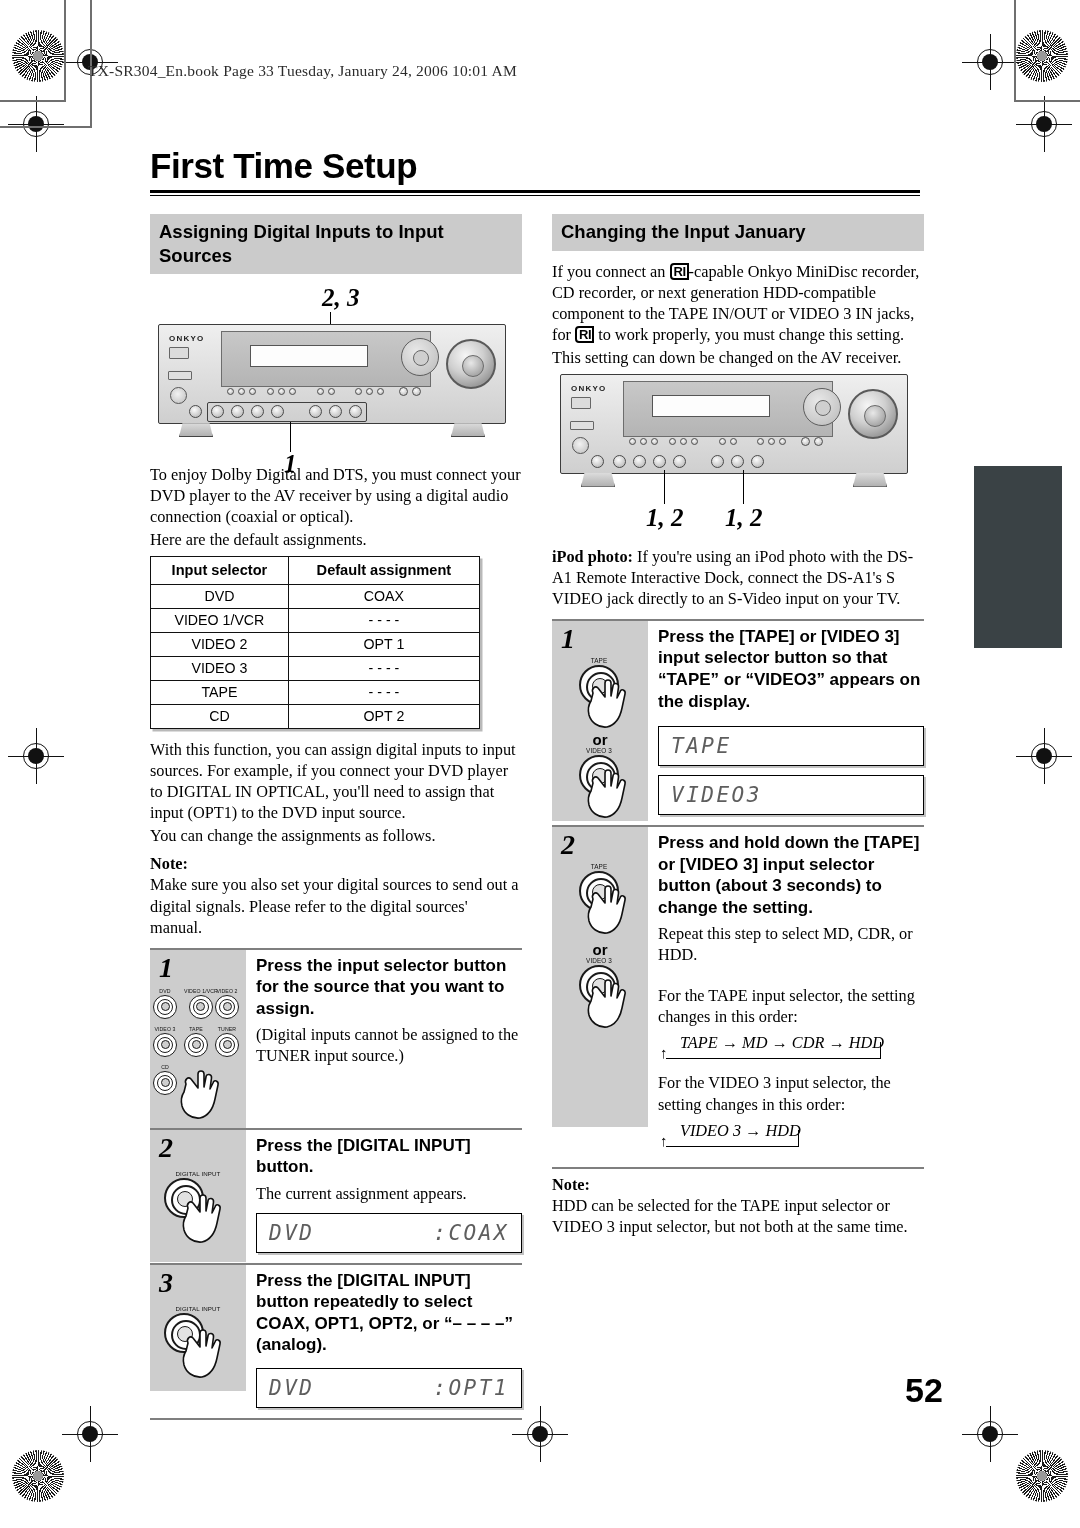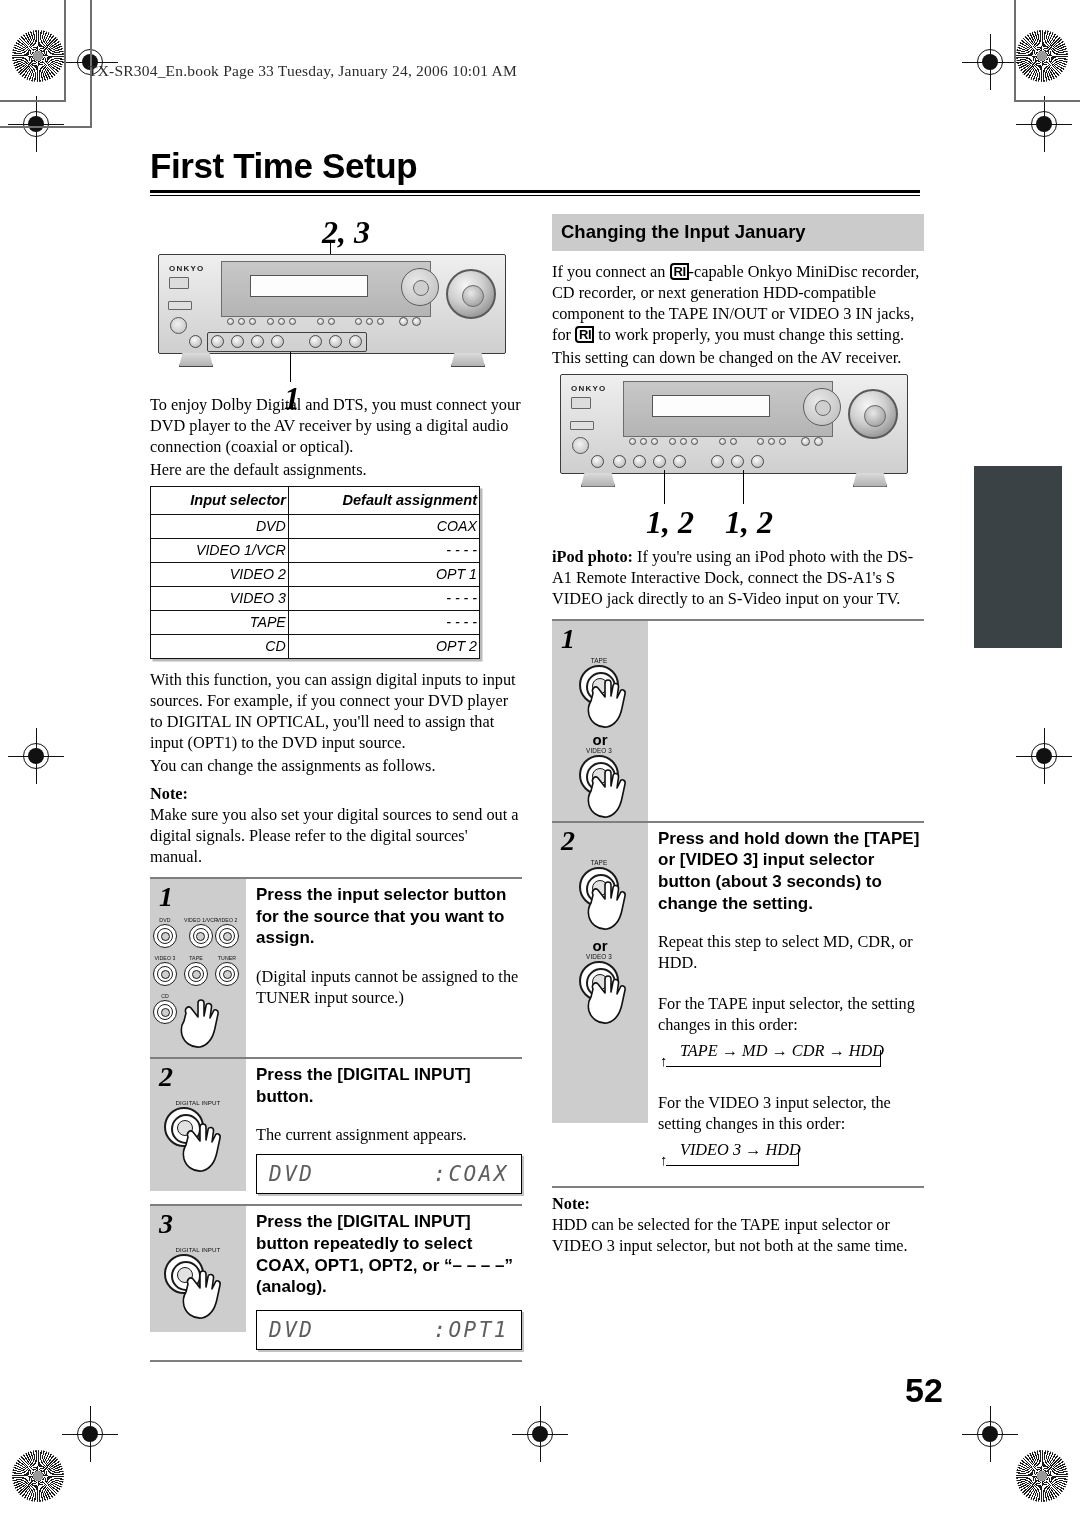--- a/index.html
+++ b/index.html
@@ -75,21 +75,21 @@
     font-size: 16.3px; line-height: 1.29; color: #000;
     text-align: left; margin-bottom: 2px;
   }
   .spacer6 { height: 6px; }
   .spacer10 { height: 10px; }
   .note-label { font-weight: bold; font-size: 16.3px; }
 
   
   .callout-num {
     font-family: "Liberation Serif", serif;
-    font-weight: bold; font-style: italic; font-size: 32px; color:#000;
+    font-weight: bold; font-style: italic; font-size: 25px; color:#000;
     position: absolute;
   }
   .leader { position: absolute; background: #000; width: 1.4px; }
 
   .receiver-wrap { position: relative; }
 
   .receiver {
     position: relative;
     width: 348px; height: 100px;
     background: linear-gradient(180deg,#efefef 0%,#e2e2e2 40%,#cfcfcf 100%);
@@ -170,23 +170,22 @@
     clip-path: polygon(10% 0, 90% 0, 100% 100%, 0% 100%);
   }
 
   
   table.assign {
     border-collapse: collapse; width: 330px; margin-top: 6px;
     font-family: "Liberation Sans", sans-serif; font-size: 14.2px;
     box-shadow: 2.5px 2.5px 0 #b9b9b9;
   }
   table.assign th, table.assign td {
-    border: 1.1px solid #111; text-align: right; padding: 3px 2px 4px;
+    border: 1.1px solid #111; text-align: center; padding: 3px 2px 4px;
     color: #000;
-    font-style: italic;
   }
   table.assign th { font-weight: bold; font-size: 14.6px; padding: 5px 2px 6px; }
 
   
   .steps { margin-top: 10px; }
   .step {
     display: flex; border-top: 2.2px solid #7f7f7f;
     background: #fff;
   }
   .step.last { border-bottom: 2.2px solid #7f7f7f; }
@@ -197,21 +196,21 @@
   .step-num {
     font-family: "Liberation Serif", serif;
     font-weight: bold; font-style: italic; font-size: 28px;
     color: #000; padding-left: 9px; line-height: 1;
   }
   .step-right { flex: 1; padding: 5px 0 10px 10px; }
   .step-title {
     font-family: "Liberation Sans", sans-serif; font-weight: bold;
     font-size: 17px; line-height: 1.27; color: #000;
   }
-  .step-body { font-size: 16.3px; line-height: 1.29; margin-top: 17px; }
+  .step-body { font-size: 16.3px; line-height: 1.29; margin-top: 5px; }
 
   
   .btn-cluster { position: relative; margin-top: 2px; }
   .rbtn { position: absolute; }
   .rbtn .cap {
     font-family: "Liberation Sans", sans-serif; font-size: 5.2px;
     color: #111; text-align: center; white-space: nowrap;
     letter-spacing: .1px; margin-bottom: 1px;
   }
   .rbtn .knob {
@@ -367,20 +366,21 @@
 
 <div class="thumbtab"></div>
 
 <div class="page">
 
   <div class="page-title">First Time Setup</div>
   <div class="title-rule"></div>
 
   <div class="col col-left">
 
+    <div class="sec-head">Assigning Digital Inputs to Input Sources</div>
 
     <div class="receiver-wrap" style="height:180px;">
       <div class="callout-num" style="left:172px; top:0px;">2, 3</div>
       <div class="leader" style="left:180px; top:28px; height:72px;"></div>
 
       <div class="receiver" style="position:absolute; left:8px; top:40px;">
         <div class="onkyo-logo">ONKYO</div>
         <div class="rcv-powerbtn"></div>
         <div class="rcv-slider"></div>
         <div class="rcv-phones"></div>
@@ -669,20 +669,29 @@
               <div class="cap" style="font-size:6.4px;">VIDEO 3</div>
               <div class="knob-lg"></div>
             </div>
             <div class="hand" style="left:33px; top:112px;">
               <svg viewBox="0 0 46 52">
                   <path d="M8 16 C6 12,10 8,13 11 L20 20 L20 6 C20 2,26 2,26 6 L26 19 L28 9 C28.5 5,34 6,33.5 10 L32 21 L35 15 C36 11,41 13,40 17 L37 31 C35 41,30 48,22 50 C13 51,6 45,4 38 C2.5 32,4 27,6 24 Z" fill="#ffffff" stroke="#111" stroke-width="1.6" stroke-linejoin="round"></path>
                 </svg>
             </div>
           </div>
         </div>
+        <div class="step-right">
+          <div class="step-title">Press the [TAPE] or [VIDEO 3] input selector button so that “TAPE” or “VIDEO3” appears on the display.</div>
+          <div class="lcdbox" style="margin-top:14px;">
+            <span class="lcdtext">TAPE</span>
+          </div>
+          <div class="lcdbox">
+            <span class="lcdtext">VIDEO3</span>
+          </div>
+        </div>
       </div>
 
       <div class="step last">
         <div class="step-left" style="height:300px;">
           <div class="step-num">2</div>
           <div class="btn-cluster" style="height:170px;">
             <div class="rbtn" style="left:14px; top:2px; width:66px;">
               <div class="cap" style="font-size:6.4px;">TAPE</div>
               <div class="knob-lg"></div>
             </div>

